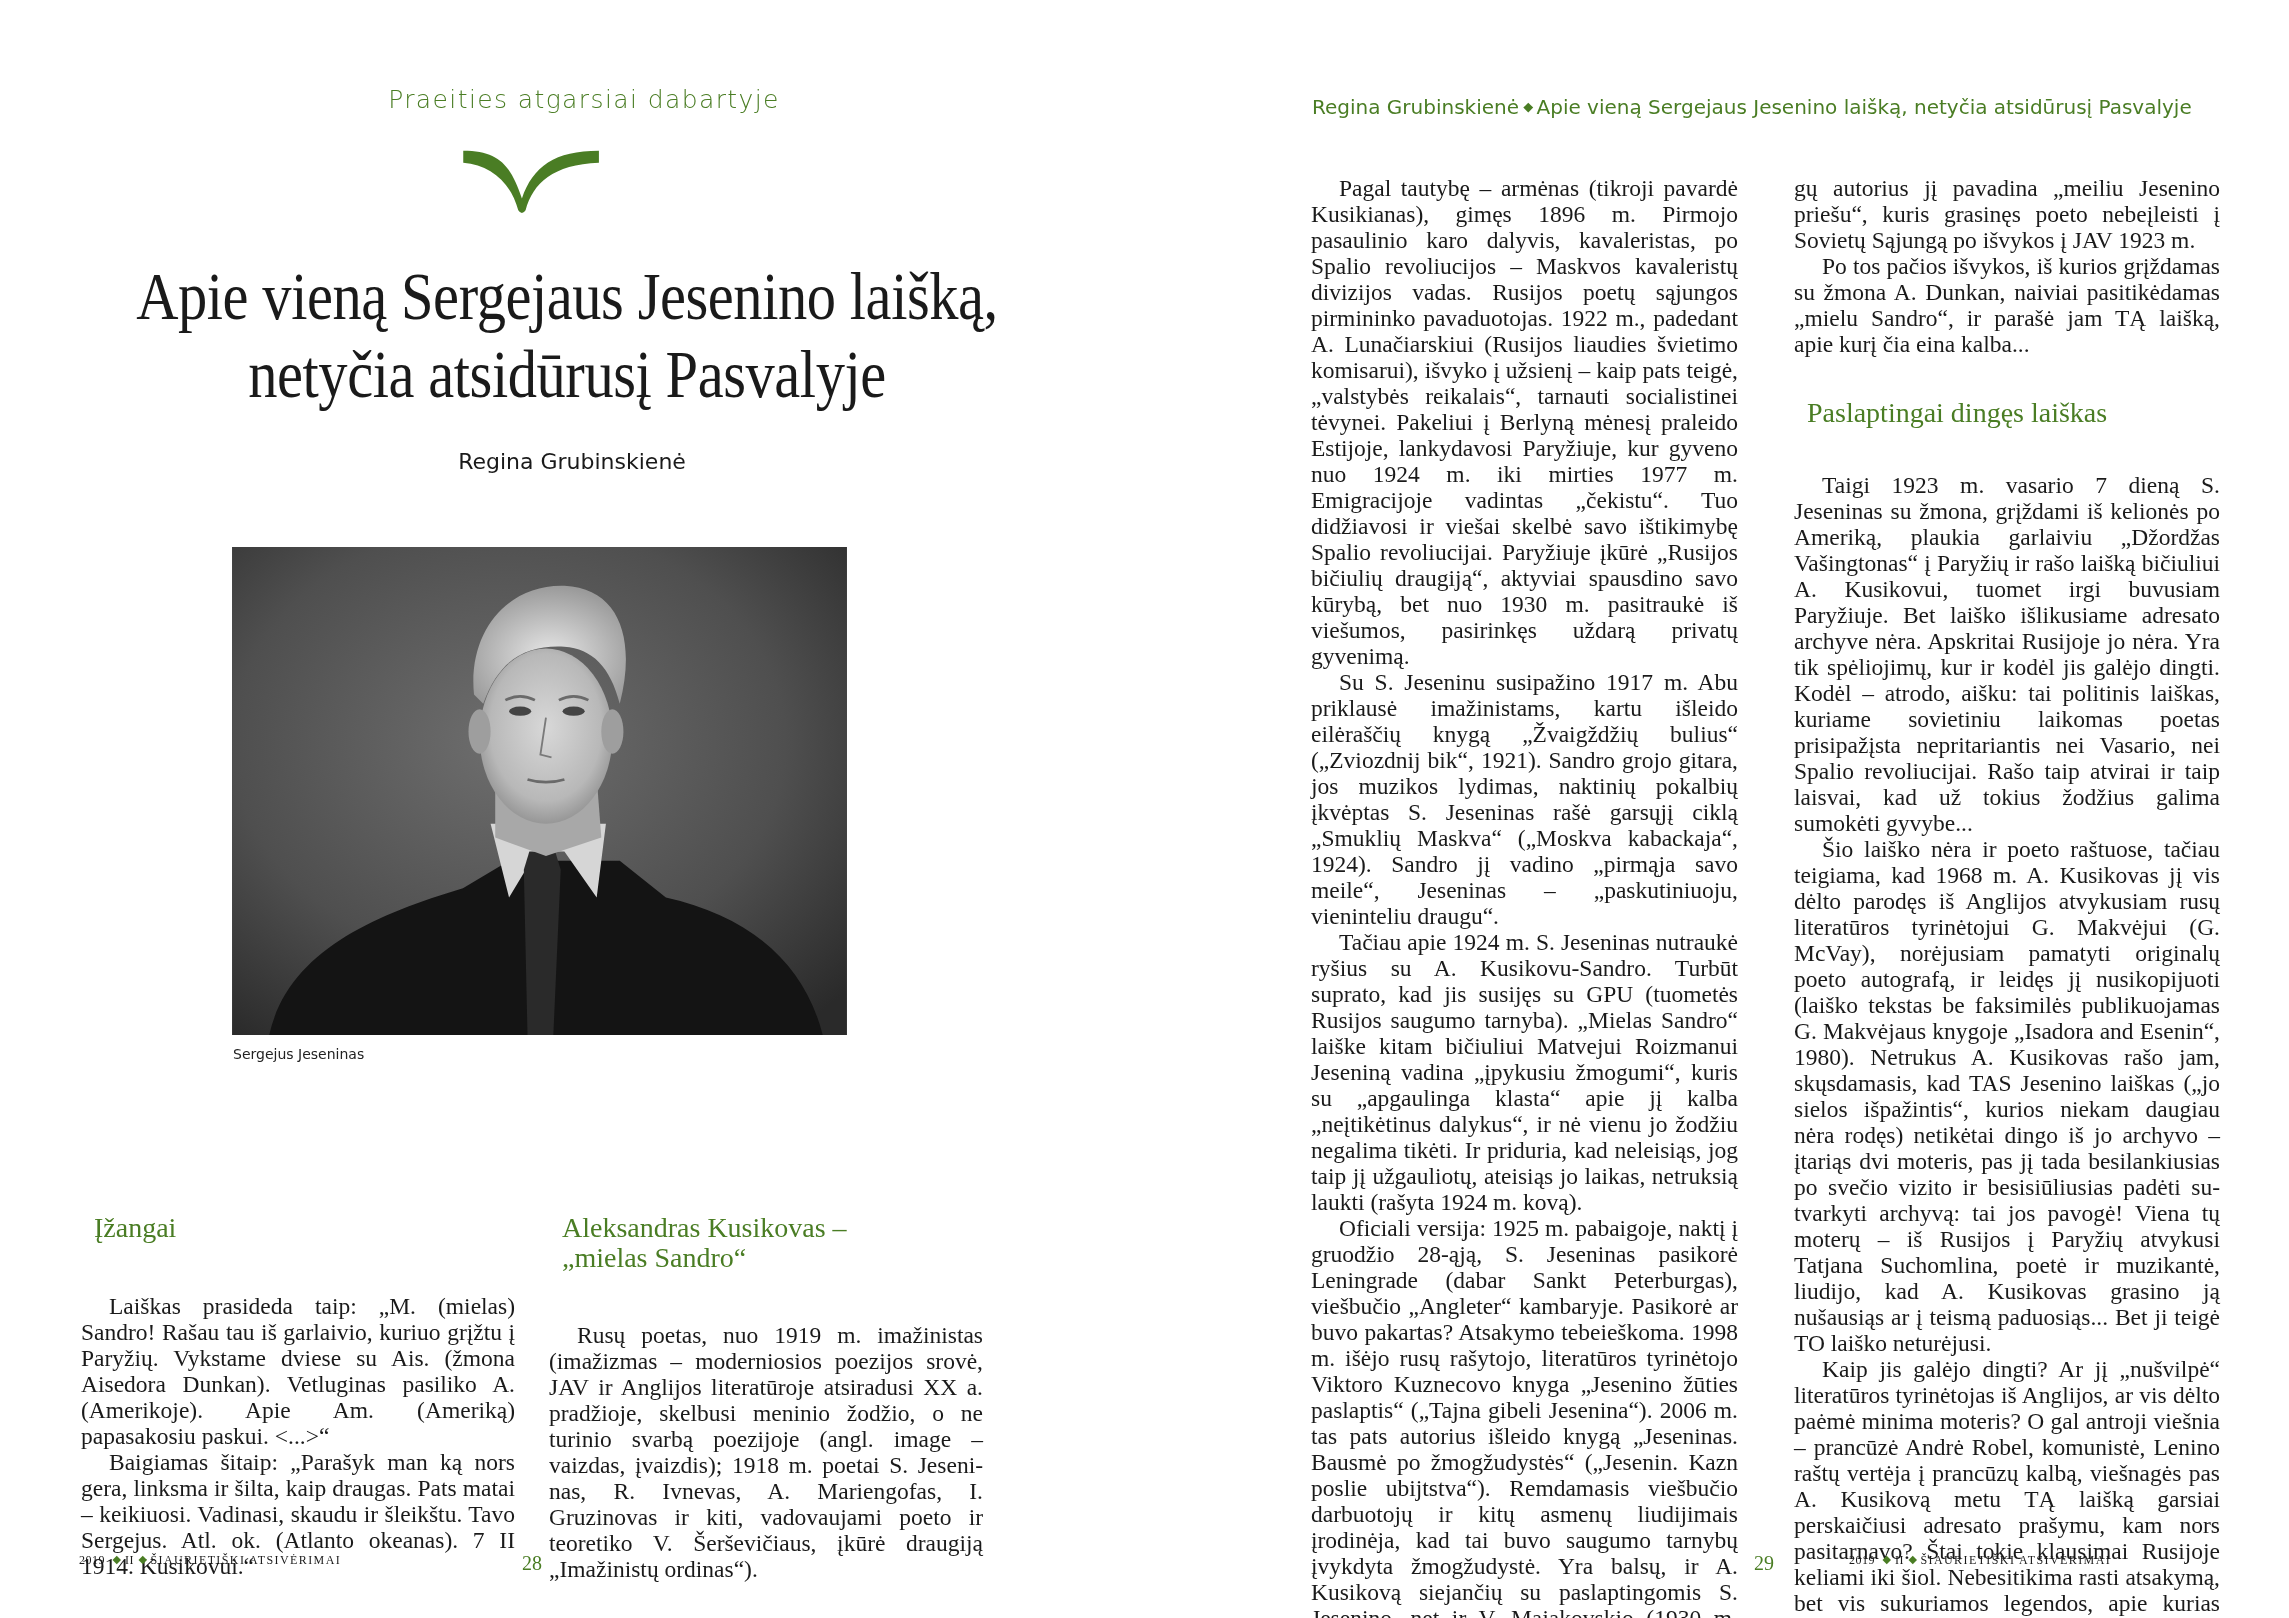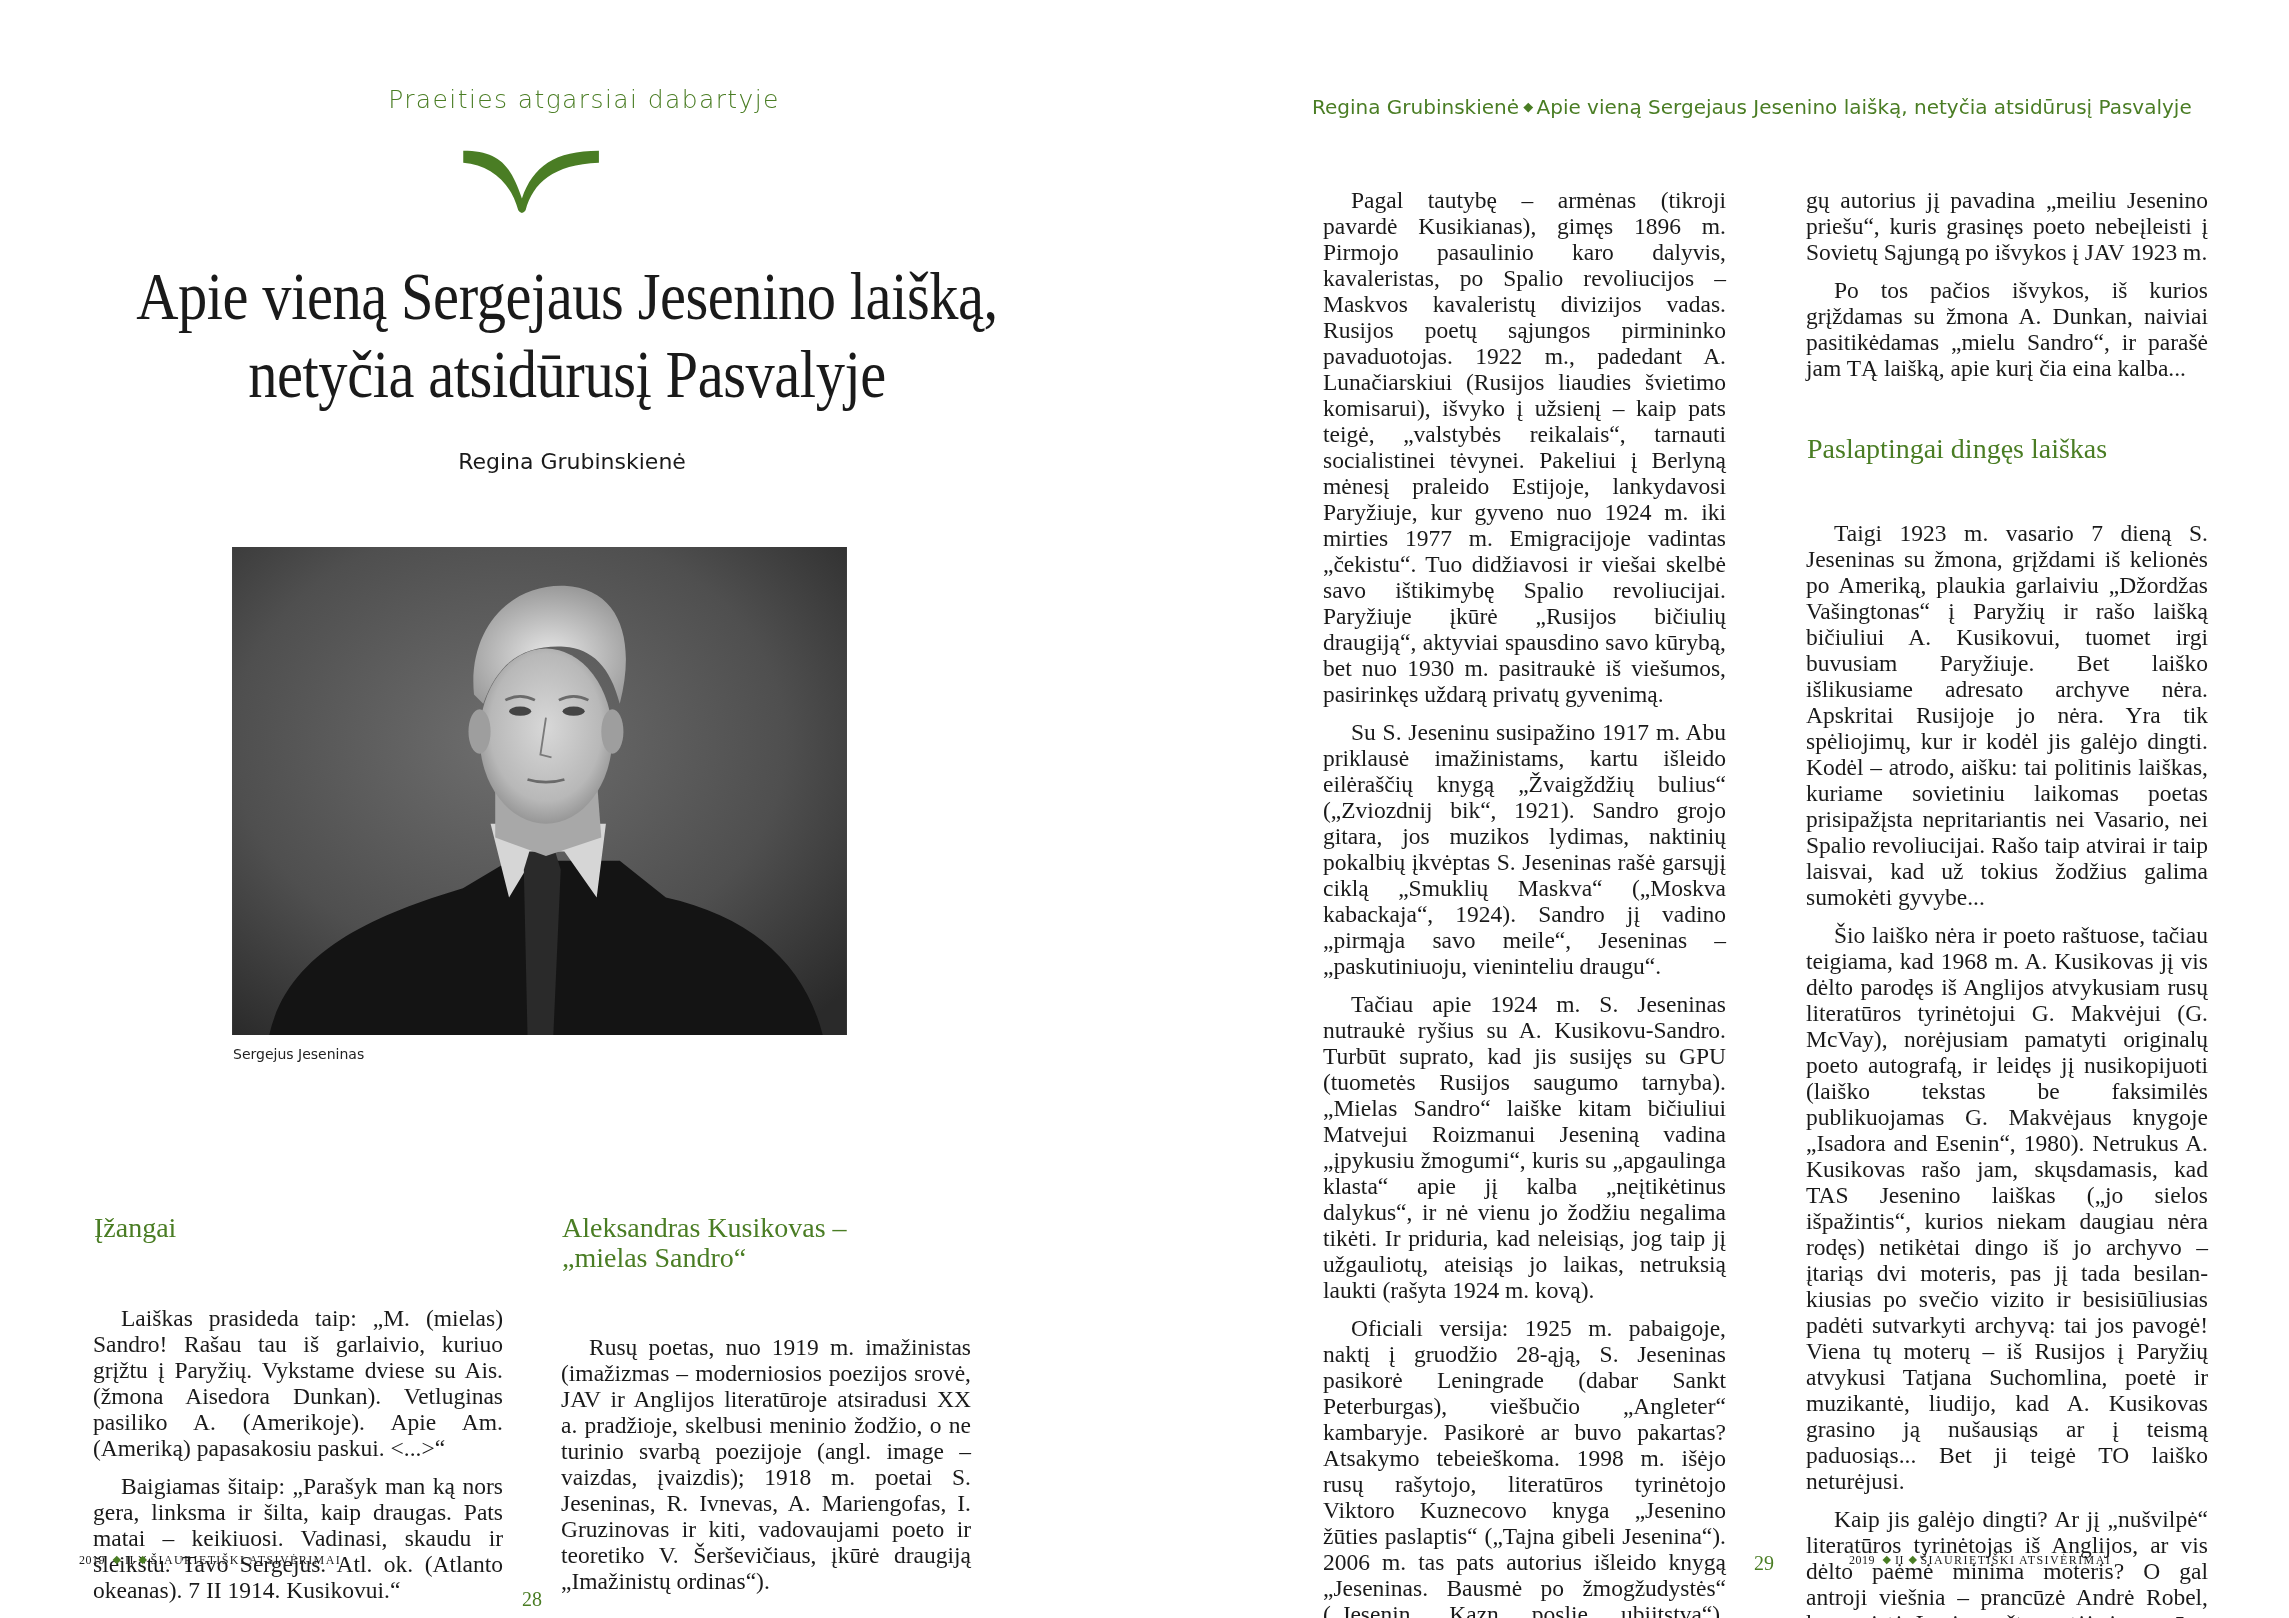--- a/index.html
+++ b/index.html
@@ -14,38 +14,38 @@
   #ornament { left: 463px; top: 148px; width: 138px; height: 66px; }
   #title { left: 55px; width: 1024px; top: 257px; text-align: center; font-size: 68px; line-height: 78px; font-weight: normal; margin: 0; transform: scaleX(0.86); transform-origin: center top; letter-spacing: -0.5px; }
   #author { left: 0; width: 1144px; top: 449px; text-align: center; font-size: 22px; }
 
   
   #photo { left: 232px; top: 547px; width: 615px; height: 488px; overflow: hidden; background: #4a4a4a; }
   #caption { left: 233px; top: 1046px; font-size: 14px; color: #222; }
 
   
   .col { position: absolute; font-size: 23.5px; line-height: 26px; text-align: justify; hyphens: manual; }
-  .col p { margin: 12px; text-indent: 28px; }
+  .col p { margin: 0; text-indent: 28px; }
   .col p.noindent { text-indent: 0; }
   .col h2 { margin: 13px; font-weight: normal; font-size: 28px; line-height: 29.5px; color: #4a7d24; }
 
   #left-col1 { left: 81px; top: 1200px; width: 434px; }
   #left-col2 { left: 549px; top: 1200px; width: 434px; }
   #right-col1 { left: 1311px; top: 175px; width: 427px; }
   #right-col2 { left: 1794px; top: 175px; width: 426px; }
 
   
   #running-header { left: 1312px; top: 95px; font-size: 20px; }
   .diamond { display: inline-block; width: 6.5px; height: 6.5px; background: #4a7d24; transform: rotate(45deg); margin: 0 5.5px 2.8px; vertical-align: middle; }
 
   
   .footer { font-size: 12px; letter-spacing: 0.5px; }
   .footer .smallcaps { letter-spacing: 1.4px; }
   #footer-left { left: 79px; top: 1553px; }
-  #page-num-left { left: 522px; top: 1552px; font-size: 20px; margin-top: 36px; }
+  #page-num-left { left: 522px; top: 1552px; font-size: 20px; }
   #page-num-right { left: 1754px; top: 1552px; font-size: 20px; }
   #footer-right { left: 1849px; top: 1553px; }
   .fdiamond { display: inline-block; width: 5.5px; height: 5.5px; background: #4a7d24; transform: rotate(45deg); margin: 0 5.5px 3.7px; vertical-align: middle; }
 </style>
 </head>
 <body>
 
 <div class="abs sans green" id="section-tag">Praeities atgarsiai dabartyje</div>
 
 <svg class="abs" id="ornament" viewBox="0 0 150 72">

